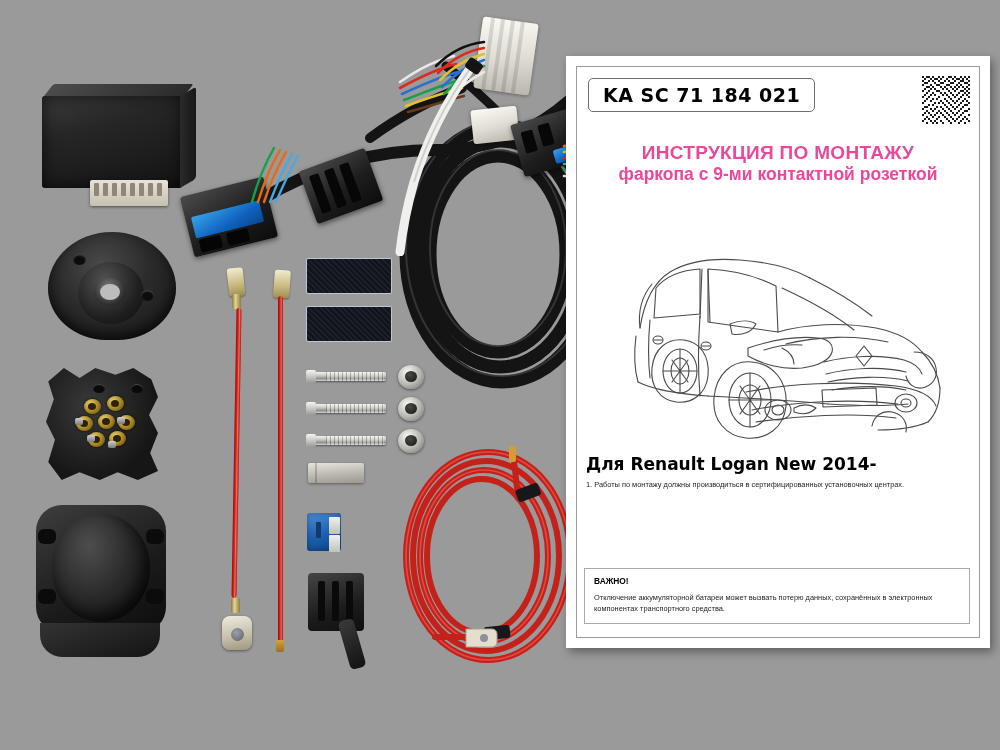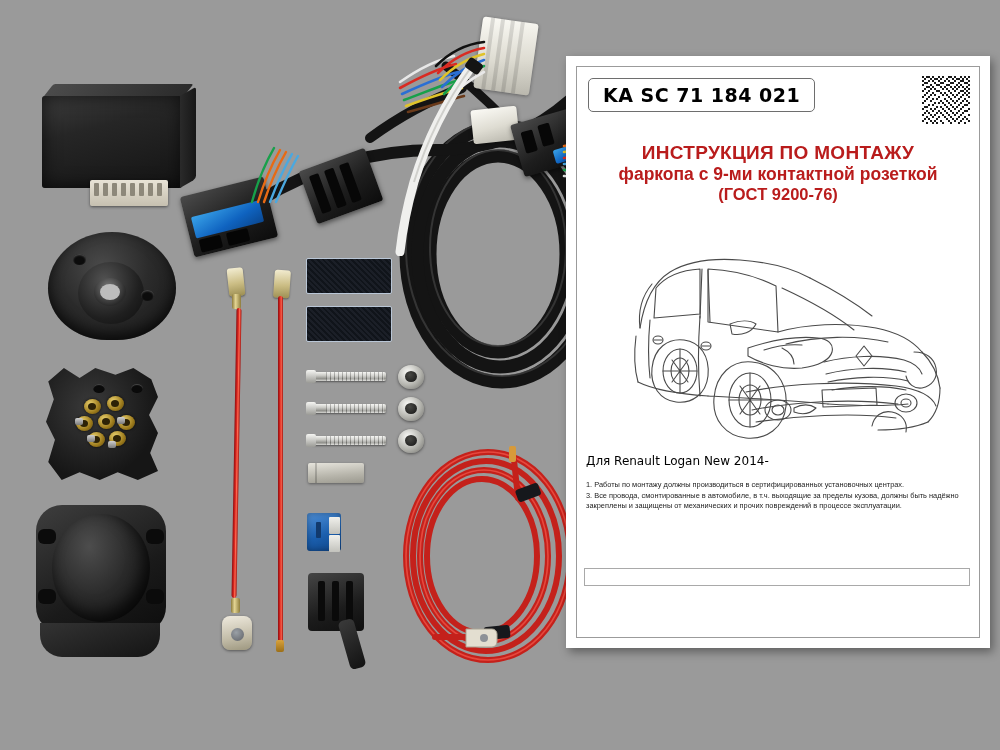--- a/index.html
+++ b/index.html
@@ -136,26 +136,26 @@
 
   
   #sheet{left:566px;top:56px;width:424px;height:592px;background:#fff;
     box-shadow:3px 4px 9px rgba(0,0,0,.38);}
   #sheet .inner{position:absolute;left:10px;top:10px;right:10px;bottom:10px;
     border:1px solid #9b9b9b;}
   #pn{position:absolute;left:22px;top:22px;padding:5px 14px;border:1px solid #6e6e6e;
     border-radius:5px;font-size:19px;font-weight:bold;letter-spacing:.5px;color:#000;
     font-family:"DejaVu Sans", sans-serif;}
   #qr{position:absolute;right:20px;top:20px;width:48px;height:48px;}
-  #title{position:absolute;left:14px;right:14px;top:86px;text-align:center;color:#b91c1c;}
+  #title{position:absolute;left:14px;right:14px;top:86px;text-align:center;color:#ec4899;}
   #title .l1{font-size:19px;font-weight:bold;letter-spacing:.3px;}
   #title .l2,#title .l3{font-size:17.5px;font-weight:bold;}
   #title .l4{font-size:16.5px;font-weight:bold;}
   #car{position:absolute;left:30px;top:184px;width:364px;height:206px;}
-  #model{position:absolute;left:20px;top:398px;font-size:12px;font-weight:normal;color:#000;
+  #model{position:absolute;left:20px;top:398px;font-size:17px;font-weight:bold;color:#000;
     font-family:"DejaVu Sans", sans-serif;}
   #notes{position:absolute;left:20px;right:20px;top:424px;font-size:7.4px;line-height:1.42;
     color:#1c1c1c;text-align:left;}
   #notes p{margin:0;}
   #imp{position:absolute;left:18px;right:20px;top:512px;border:1px solid #a9a9a9;
     padding:7px 9px 9px;}
   #imp .h{font-size:8.4px;font-weight:bold;color:#000;margin-bottom:7px;}
   #imp .t{font-size:7.4px;line-height:1.45;color:#1c1c1c;}
 </style>
 </head>
@@ -591,21 +591,20 @@
           <rect x="10" y="23" width="1" height="1"></rect>
           <rect x="14" y="23" width="1" height="1"></rect>
           <rect x="18" y="23" width="1" height="1"></rect>
           <rect x="21" y="23" width="1" height="1"></rect>
       </g>
     </svg>
 
     <div id="title">
       <div class="l1">ИНСТРУКЦИЯ ПО МОНТАЖУ</div>
       <div class="l3">фаркопа с 9-ми контактной розеткой</div>
-      <div class="l4">(ГОСТ 9200-76)</div>
     </div>
 
     <svg id="car" viewBox="0 0 364 206">
       <g fill="none" stroke="#4a4a4a" stroke-width="1.1" stroke-linejoin="round" stroke-linecap="round">
 
         <path d="M44 88 C48 62 58 42 74 32 C92 21 118 18 144 20 C172 22 196 28 214 38"></path>
         <path d="M214 38 C236 49 258 62 276 76"></path>
         <path d="M44 88 C42 72 46 56 56 44"></path>
 
         <path d="M60 48 C70 36 86 30 104 29 L104 74 L58 78 Z"></path>
@@ -670,20 +669,21 @@
 
         <path d="M106 29 L104 78"></path>
         <path d="M112 30 L114 82"></path>
       </g>
     </svg>
 
     <div id="model">Для Renault Logan New 2014-</div>
 
     <div id="notes">
       <p>1. Работы по монтажу должны производиться в сертифицированных установочных центрах.</p>
-      <p>3. Все провода, смонтированные в автомобиле, в т.ч. выходящие за пределы кузова,  должны быть надёжно закреплены и защищены от механических и прочих повреждений в процессе эксплуатации.</p>
     </div>
 
     <div id="imp">
+      <div class="h">ВАЖНО!</div>
+      <div class="t">Отключение аккумуляторной батареи может вызвать потерю данных, сохранённых в электронных компонентах транспортного средства.</div>
     </div>
   </div>
 
 </div>
 
 </body></html>

